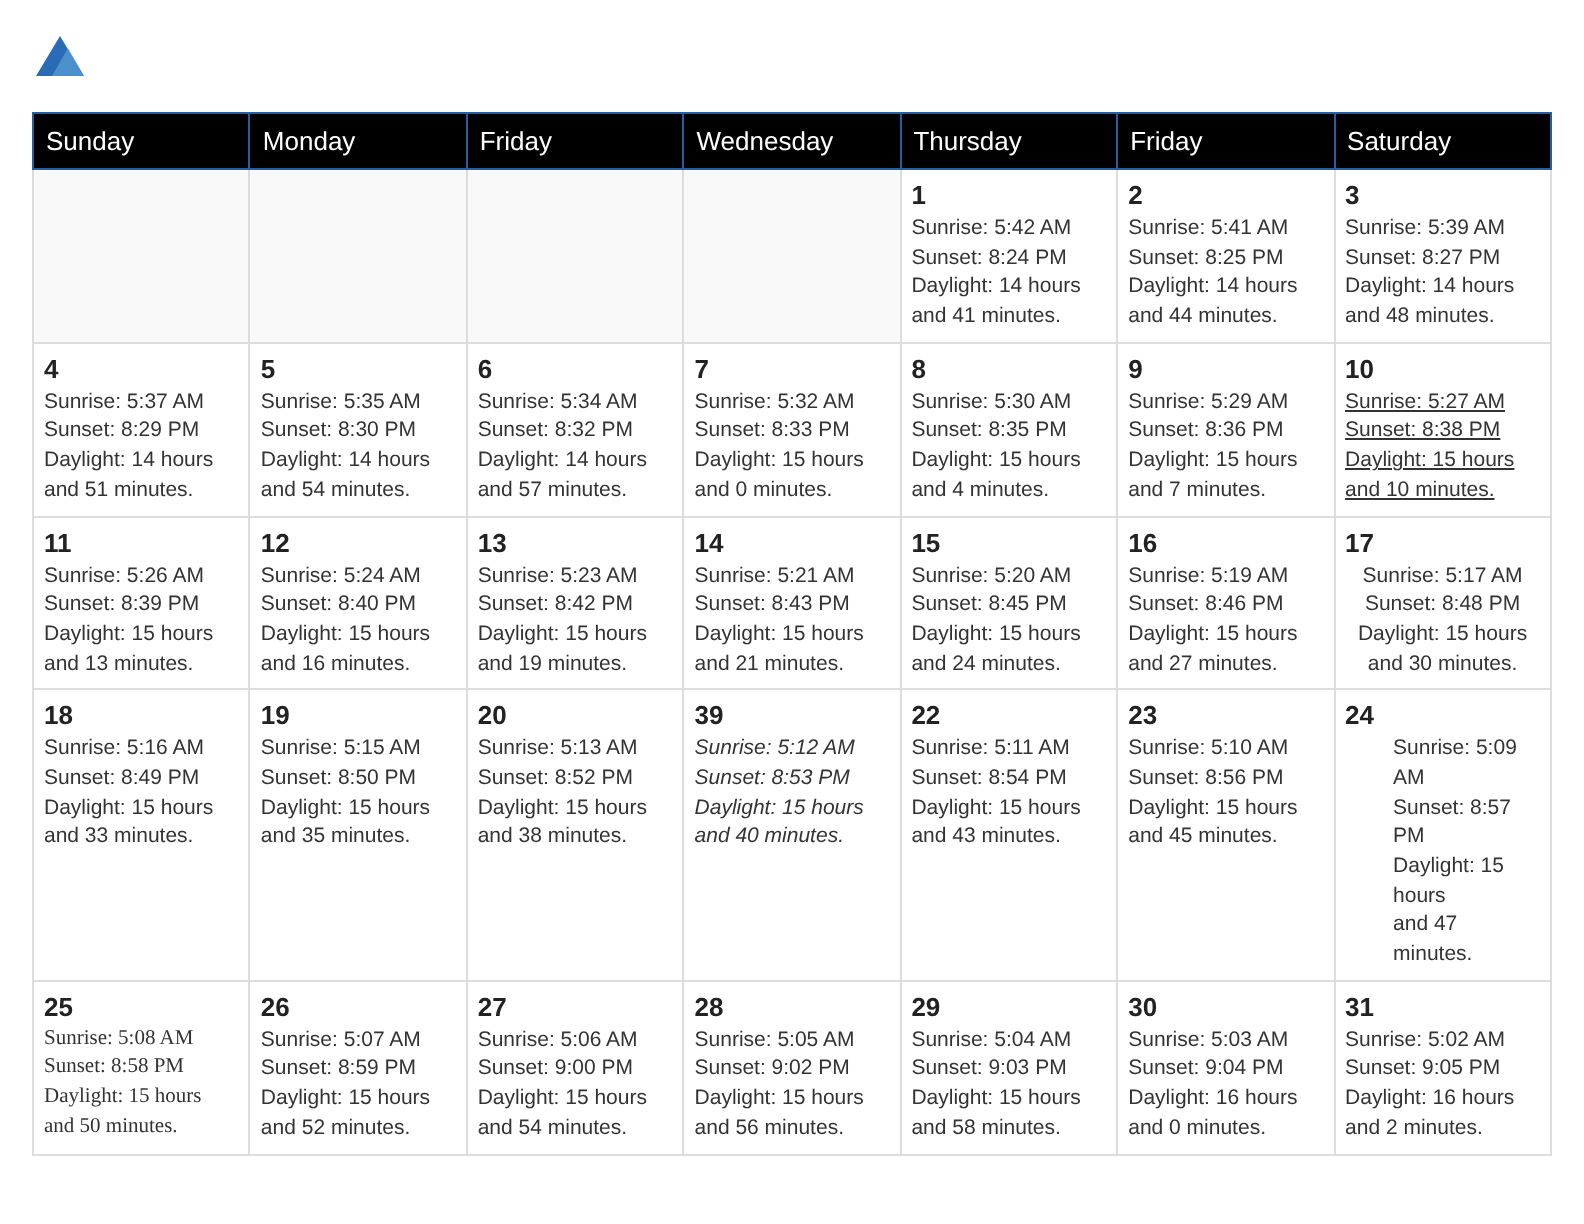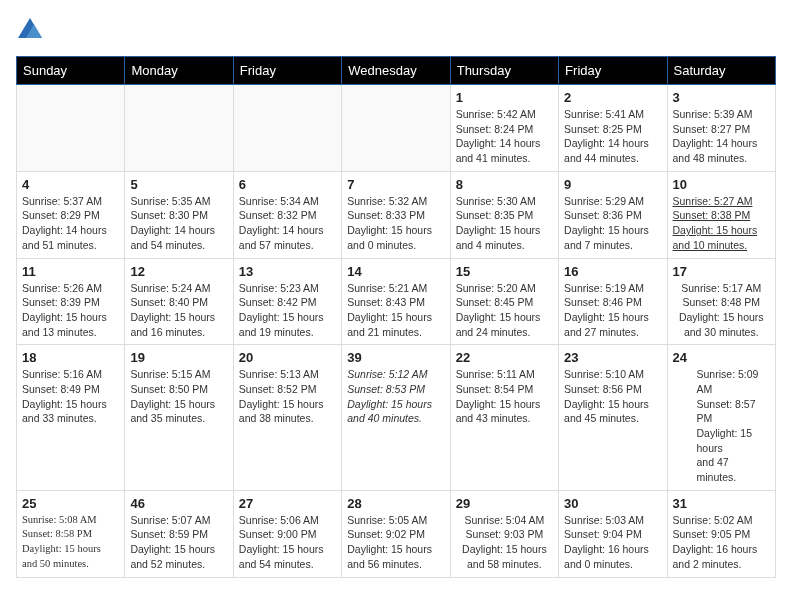--- a/index.html
+++ b/index.html
@@ -301,21 +301,21 @@
       </tr>
       <tr>
         <td>
           <div class="day-number">25</div>
           <div class="cell-info" style="white-space: pre-line; font-family: Liberation Serif, serif;">Sunrise: 5:08 AM
 Sunset: 8:58 PM
 Daylight: 15 hours
 and 50 minutes.</div>
         </td>
         <td>
-          <div class="day-number">46</div>
+          <div class="day-number">26</div>
           <div class="cell-info" style="white-space: pre-line;">Sunrise: 5:07 AM
 Sunset: 8:59 PM
 Daylight: 15 hours
 and 52 minutes.</div>
         </td>
         <td>
           <div class="day-number">27</div>
           <div class="cell-info" style="white-space: pre-line;">Sunrise: 5:06 AM
 Sunset: 9:00 PM
 Daylight: 15 hours
@@ -323,21 +323,21 @@
         </td>
         <td>
           <div class="day-number">28</div>
           <div class="cell-info" style="white-space: pre-line;">Sunrise: 5:05 AM
 Sunset: 9:02 PM
 Daylight: 15 hours
 and 56 minutes.</div>
         </td>
         <td>
           <div class="day-number">29</div>
-          <div class="cell-info" style="white-space: pre-line; text-align: center;">Sunrise: 5:04 AM
+          <div class="cell-info" style="white-space: pre-line;">Sunrise: 5:04 AM
 Sunset: 9:03 PM
 Daylight: 15 hours
 and 58 minutes.</div>
         </td>
         <td>
           <div class="day-number">30</div>
           <div class="cell-info" style="white-space: pre-line;">Sunrise: 5:03 AM
 Sunset: 9:04 PM
 Daylight: 16 hours
 and 0 minutes.</div>

